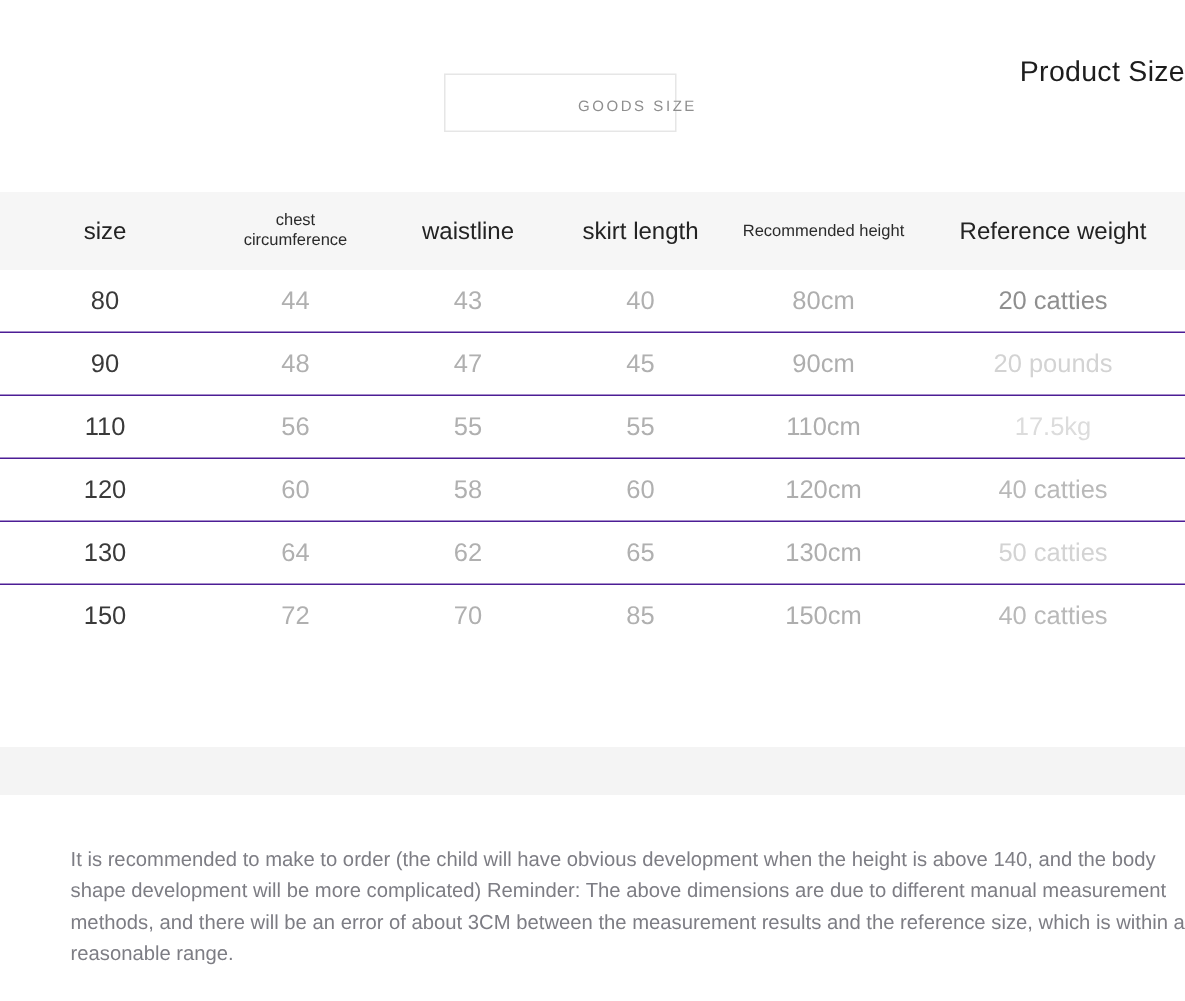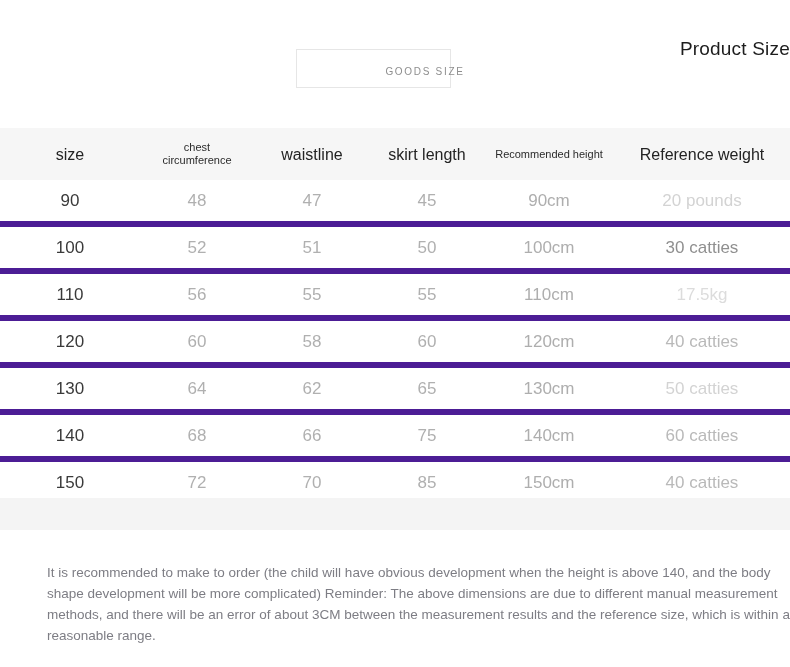--- a/index.html
+++ b/index.html
@@ -87,21 +87,21 @@
   }
   .head-row th.small {
     font-size: 11px;
     line-height: 13px;
     color: #2b2b2b;
   }
   .body-row td {
     height: 41px;
     font-size: 17px;
     line-height: 22px;
-    border-top: 6px solid #4c1d95;
+    border-top: 1px solid #4c1d95;
   }
   .body-row:first-child td {
     border-top: none;
   }
   .c-size   { color: #3a3a3a; }
   .c-dim    { color: #b0b0b0; }
   .c-height { color: #aeaeae; font-size: 16px; }
   .c-weight { font-size: 14px; }
 
   .w-dark   { color: #8f8f8f; }
@@ -158,36 +158,36 @@
         <span>circumference</span>
       </th>
       <th>waistline</th>
       <th>skirt length</th>
       <th class="small">Recommended height</th>
       <th>Reference weight</th>
     </tr>
   </thead>
   <tbody>
       <tr class="body-row">
+        <td class="c-size">80</td>
+        <td class="c-dim">44</td>
+        <td class="c-dim">43</td>
+        <td class="c-dim">40</td>
+        <td class="c-height">80cm</td>
+        <td class="c-weight w-dark">20 catties</td>
+      </tr>
+      <tr class="body-row">
         <td class="c-size">90</td>
         <td class="c-dim">48</td>
         <td class="c-dim">47</td>
         <td class="c-dim">45</td>
         <td class="c-height">90cm</td>
         <td class="c-weight w-light">20 pounds</td>
       </tr>
       <tr class="body-row">
-        <td class="c-size">100</td>
-        <td class="c-dim">52</td>
-        <td class="c-dim">51</td>
-        <td class="c-dim">50</td>
-        <td class="c-height">100cm</td>
-        <td class="c-weight w-dark">30 catties</td>
-      </tr>
-      <tr class="body-row">
         <td class="c-size">110</td>
         <td class="c-dim">56</td>
         <td class="c-dim">55</td>
         <td class="c-dim">55</td>
         <td class="c-height">110cm</td>
         <td class="c-weight w-xlight">17.5kg</td>
       </tr>
       <tr class="body-row">
         <td class="c-size">120</td>
         <td class="c-dim">60</td>
@@ -198,28 +198,20 @@
       </tr>
       <tr class="body-row">
         <td class="c-size">130</td>
         <td class="c-dim">64</td>
         <td class="c-dim">62</td>
         <td class="c-dim">65</td>
         <td class="c-height">130cm</td>
         <td class="c-weight w-light">50 catties</td>
       </tr>
       <tr class="body-row">
-        <td class="c-size">140</td>
-        <td class="c-dim">68</td>
-        <td class="c-dim">66</td>
-        <td class="c-dim">75</td>
-        <td class="c-height">140cm</td>
-        <td class="c-weight w-mid">60 catties</td>
-      </tr>
-      <tr class="body-row">
         <td class="c-size">150</td>
         <td class="c-dim">72</td>
         <td class="c-dim">70</td>
         <td class="c-dim">85</td>
         <td class="c-height">150cm</td>
         <td class="c-weight w-mid">40 catties</td>
       </tr>
     </tbody>
 </table>
 

